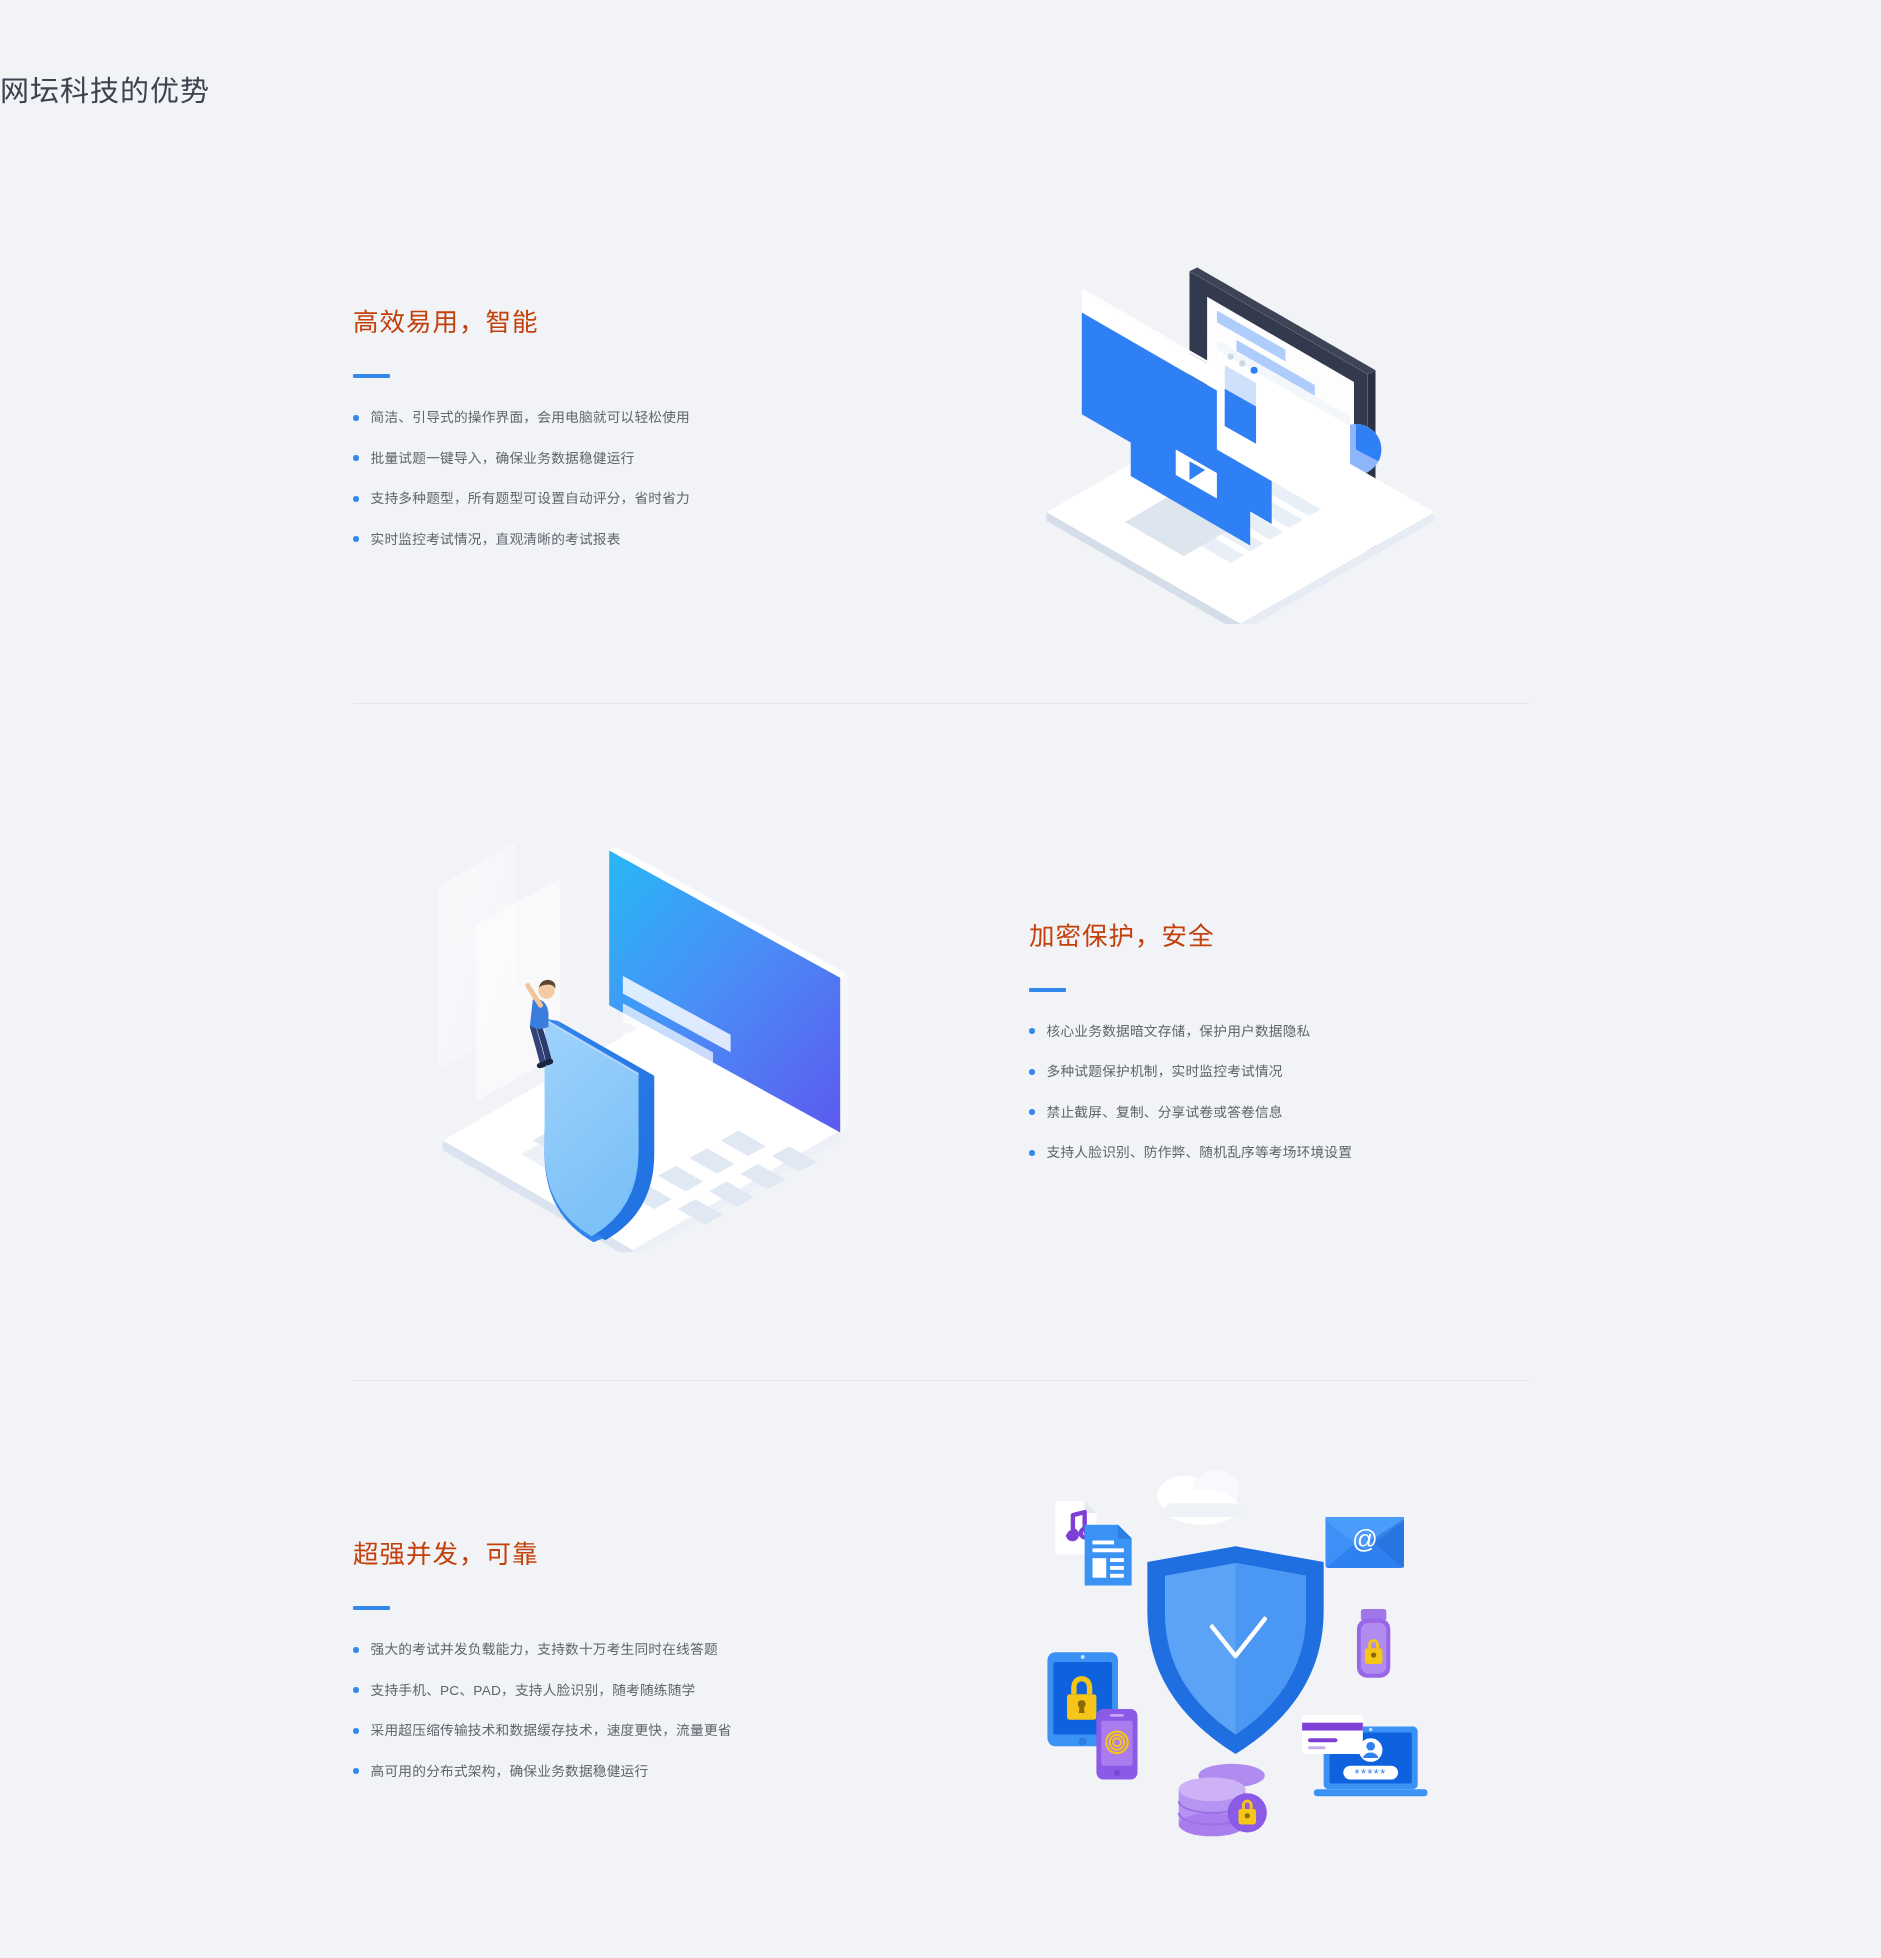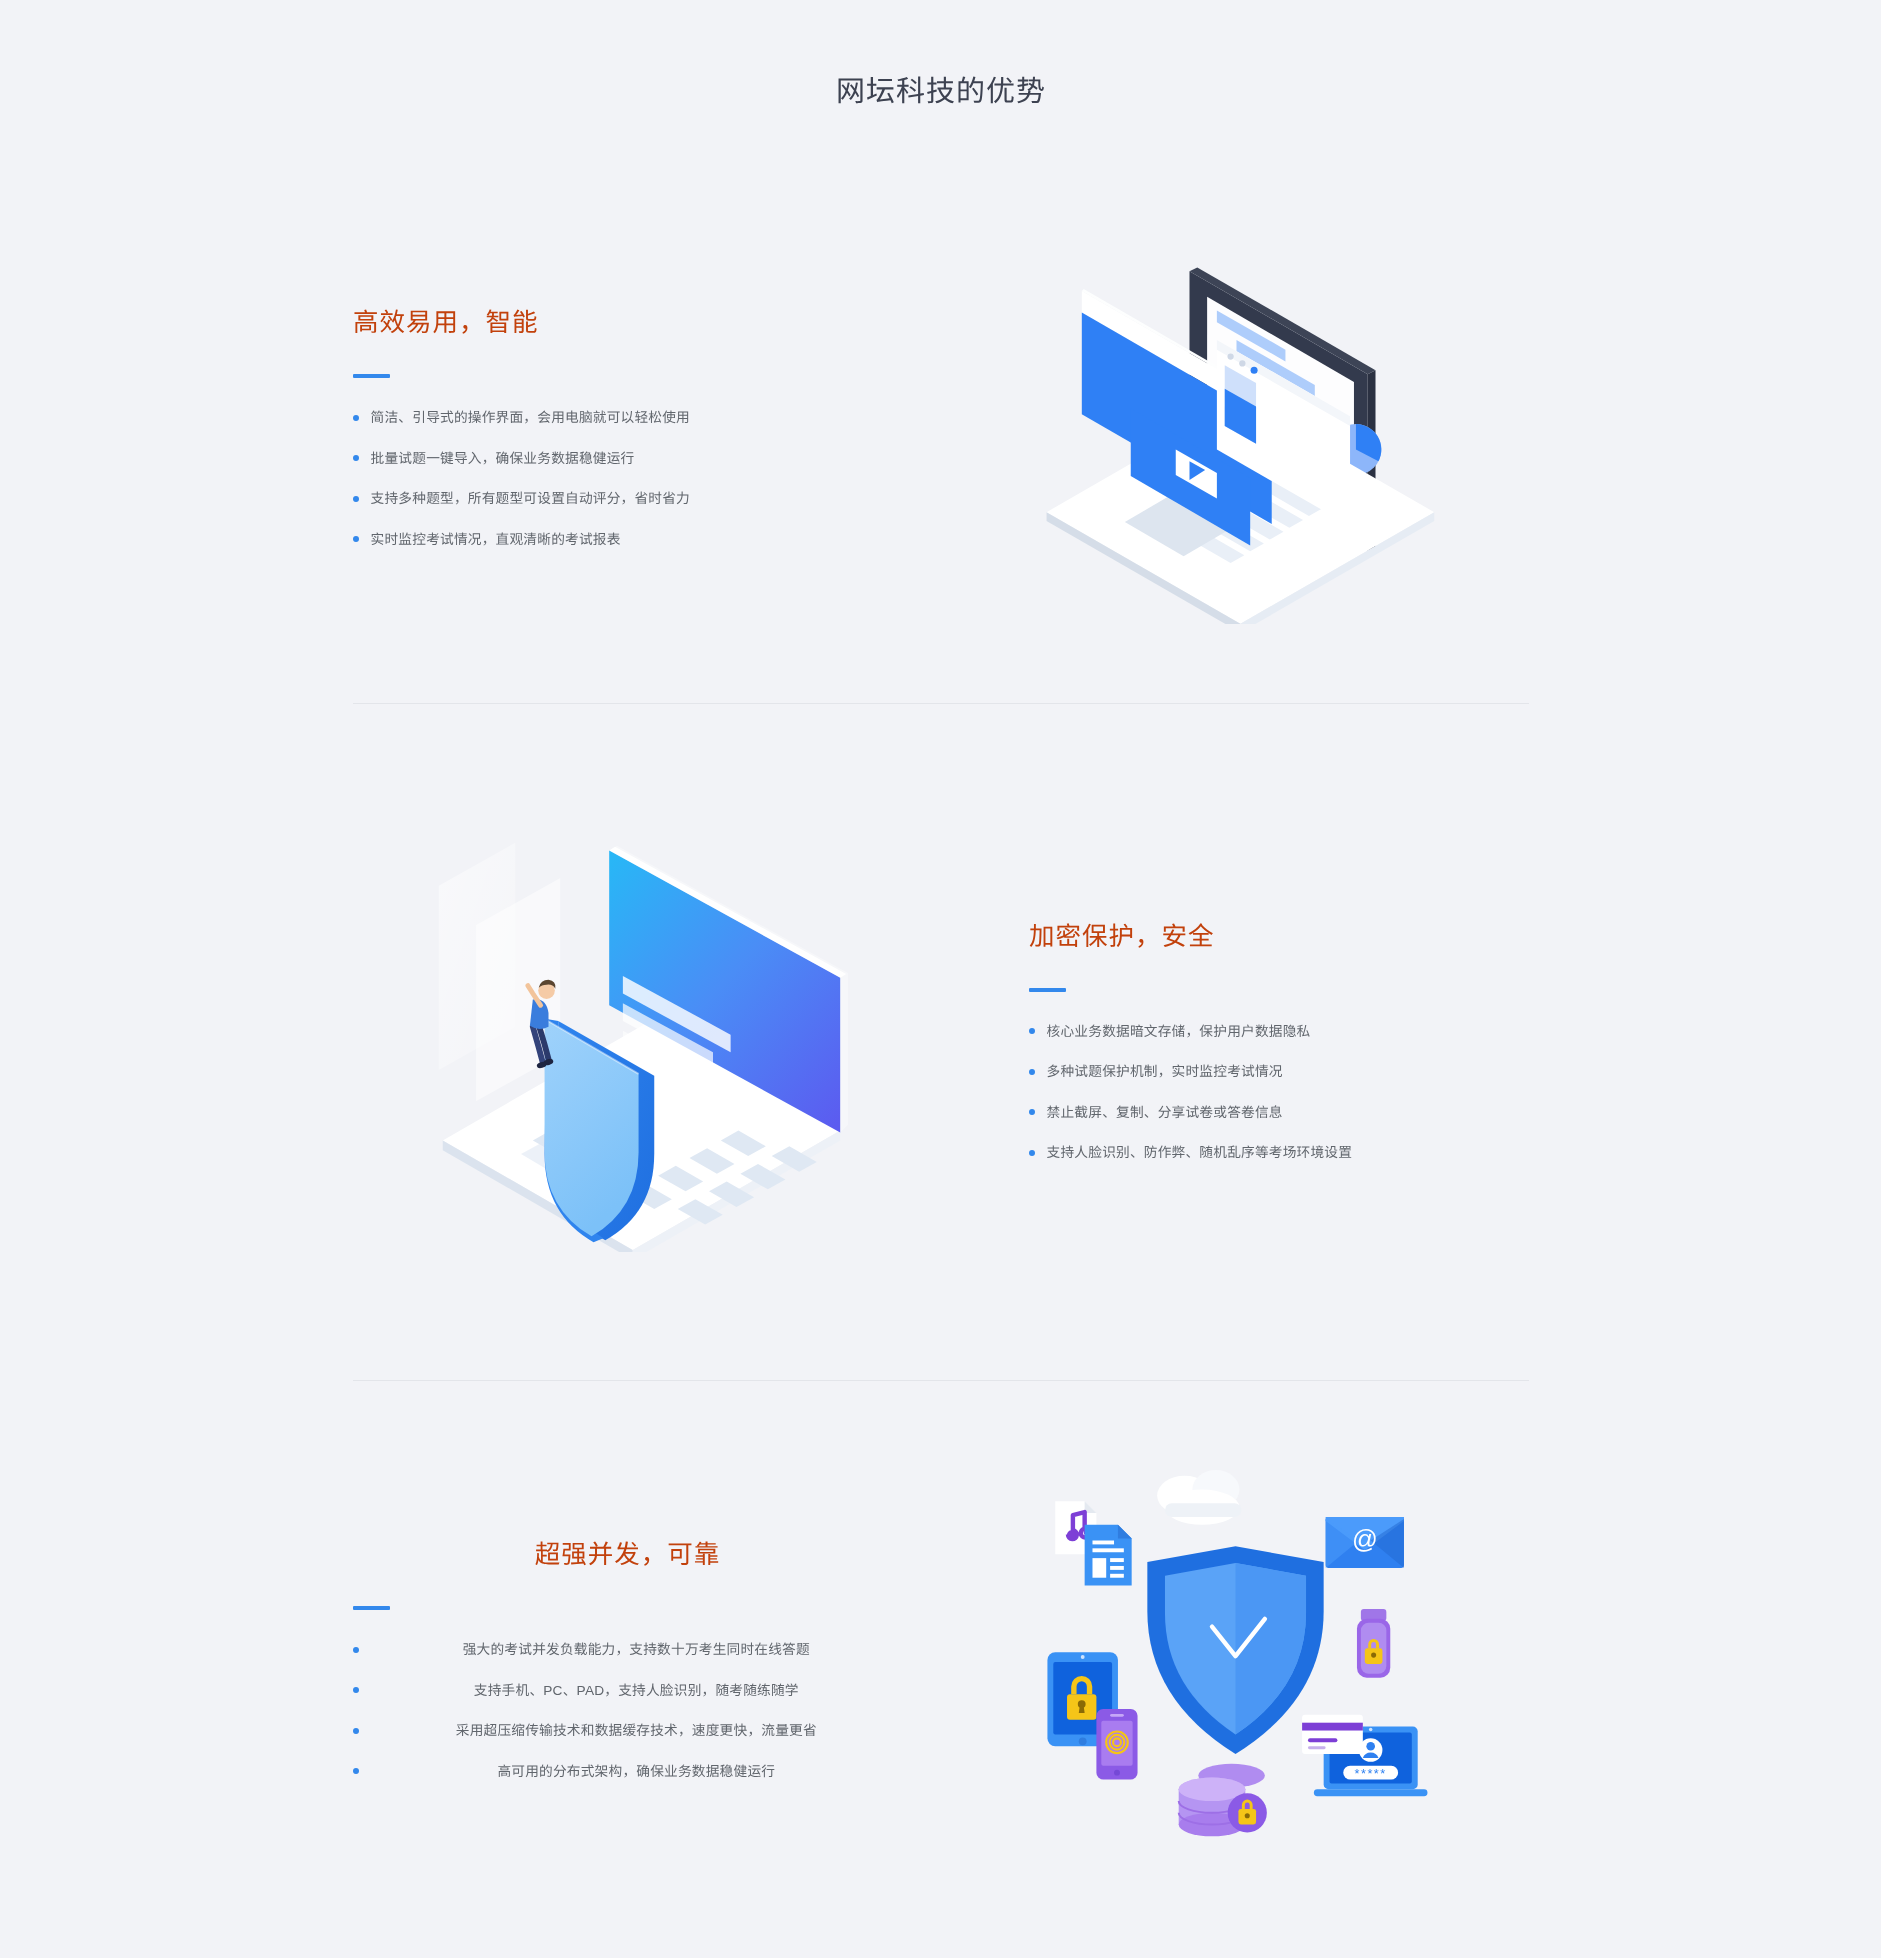--- a/index.html
+++ b/index.html
@@ -12,21 +12,21 @@
   }
   body {
     width: 1882px;
     height: 1958px;
     overflow: hidden;
     position: relative;
   }
 
   
   .page-title {
-    text-align: center;
+    text-align: left;
     font-size: 29px;
     font-weight: 400;
     color: #3d4251;
     letter-spacing: 1px;
     margin: 0;
     padding-top: 74px;
     line-height: 1.2;
   }
 
   
@@ -36,21 +36,21 @@
     padding-top: 45px;
   }
 
   .feature-row {
     display: flex;
     align-items: center;
     position: relative;
   }
   .feature-row.row-1 { height: 549px; }
   .feature-row.row-2 { height: 676px; gap: 12px; }
-  .feature-row.row-3 { height: 559px; text-align: center; }
+  .feature-row.row-3 { height: 559px; }
 
   .feature-row.reverse { flex-direction: row-reverse; }
 
   .divider {
     height: 1px;
     background: #e3e5ea;
     width: 1176px;
     margin: 0 auto;
   }
 

